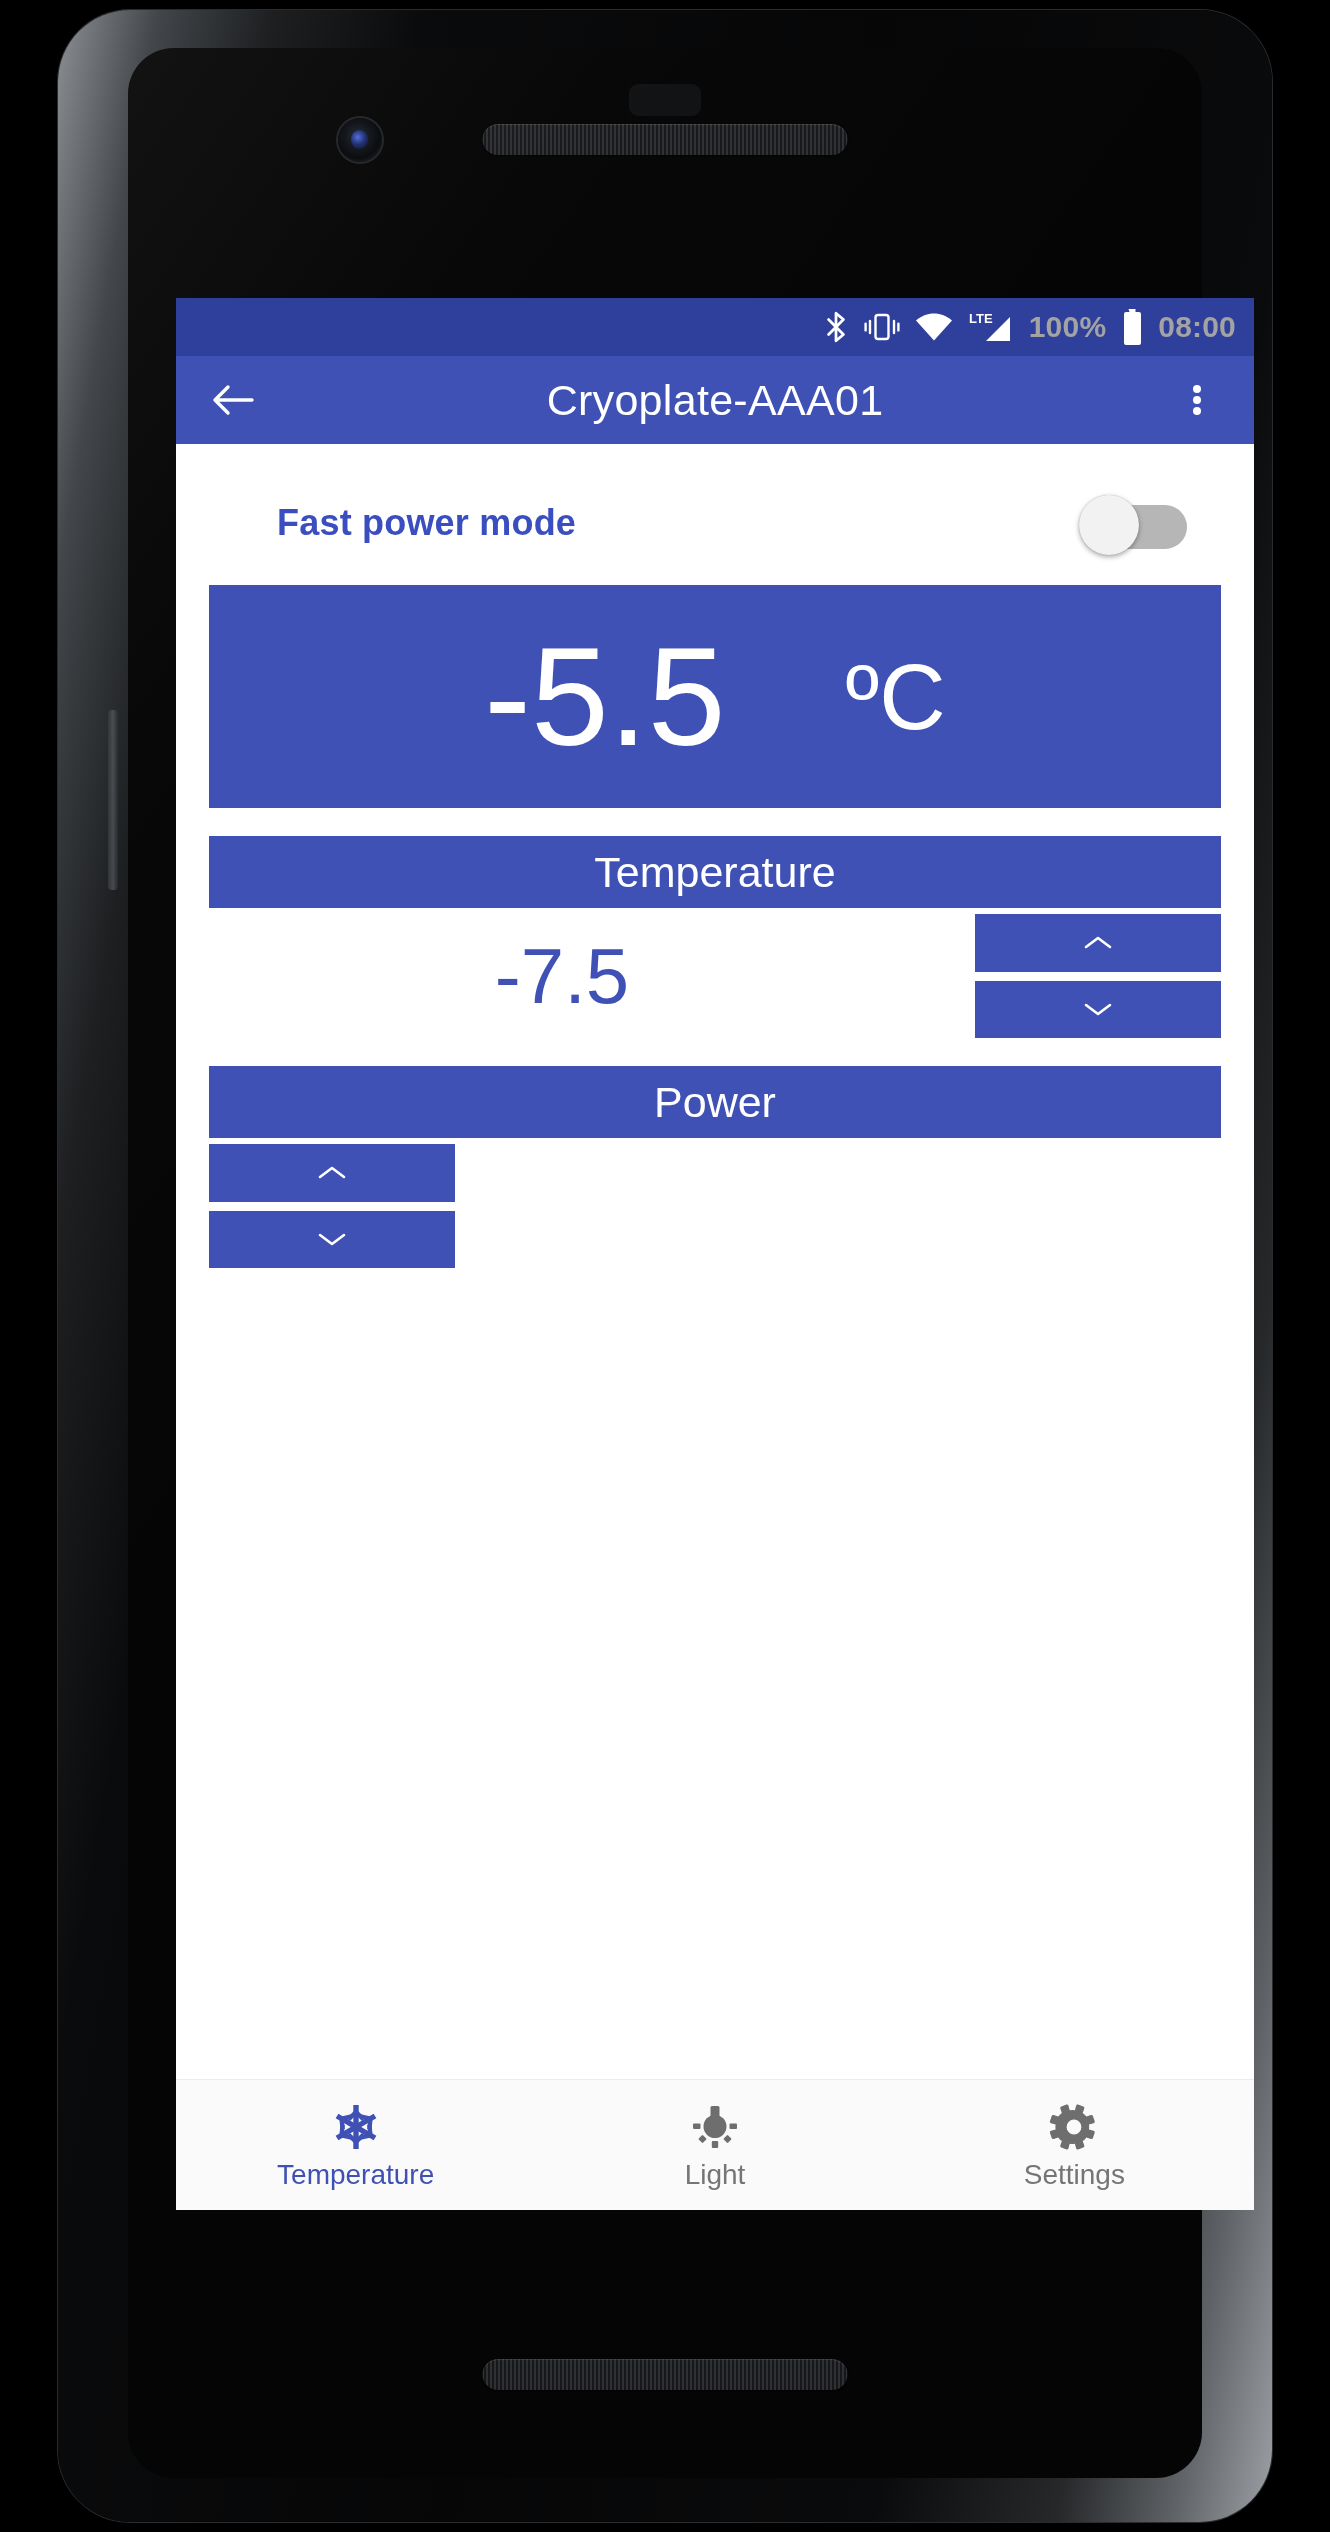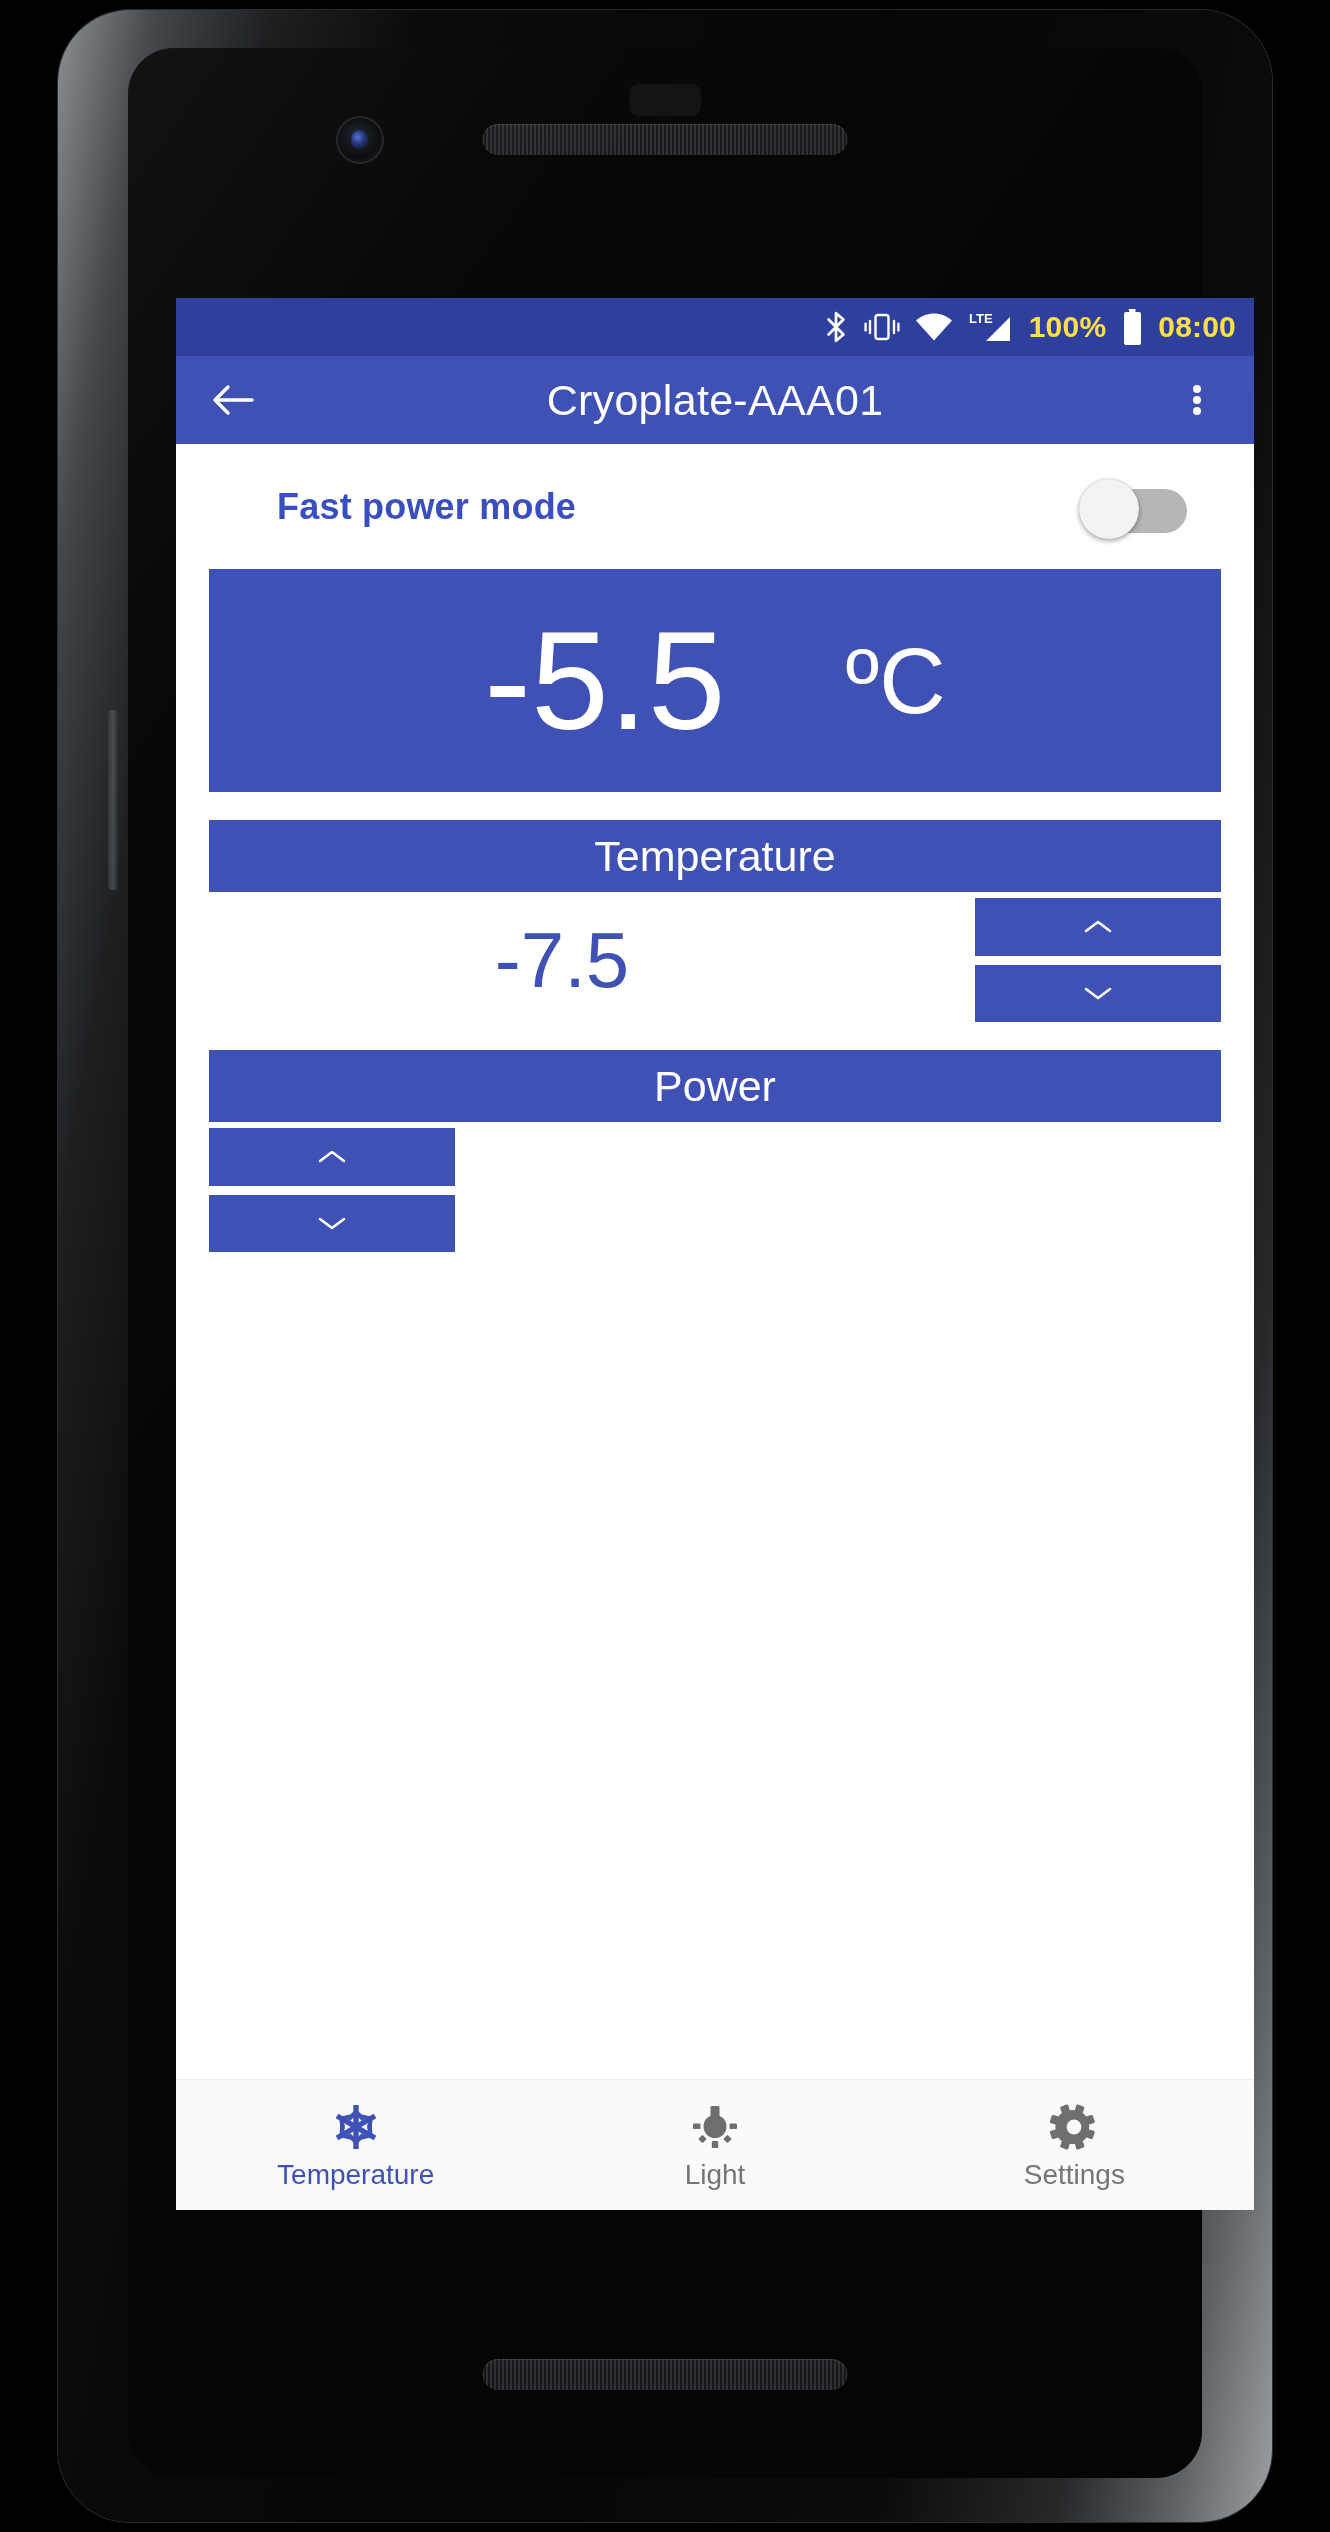--- a/index.html
+++ b/index.html
@@ -154,21 +154,21 @@
     padding-right: 18px;
     gap: 15px;
     color: #ffffff;
   }
   .status-bar svg { display:block; }
   .status-text {
     font-size: 30px;
     font-weight: 700;
     letter-spacing: 0.2px;
     line-height: 1;
-    color: #fde047;
+    color: #a3a3a3;
   }
 
   
   .app-bar {
     flex: 0 0 88px;
     background: #3f51b5;
     display: flex;
     align-items: center;
     padding: 0 26px;
     color: #fff;
@@ -205,20 +205,21 @@
     display: flex;
     flex-direction: column;
   }
 
   .fast-row {
     height: 125px;
     display: flex;
     align-items: center;
     justify-content: space-between;
     padding: 0 34px 0 68px;
+    margin-top: 16px;
   }
   .fast-label {
     font-size: 36px;
     font-weight: 700;
     color: #3b4ec0;
     letter-spacing: 0.2px;
   }
   .switch {
     width: 108px;
     height: 48px;

